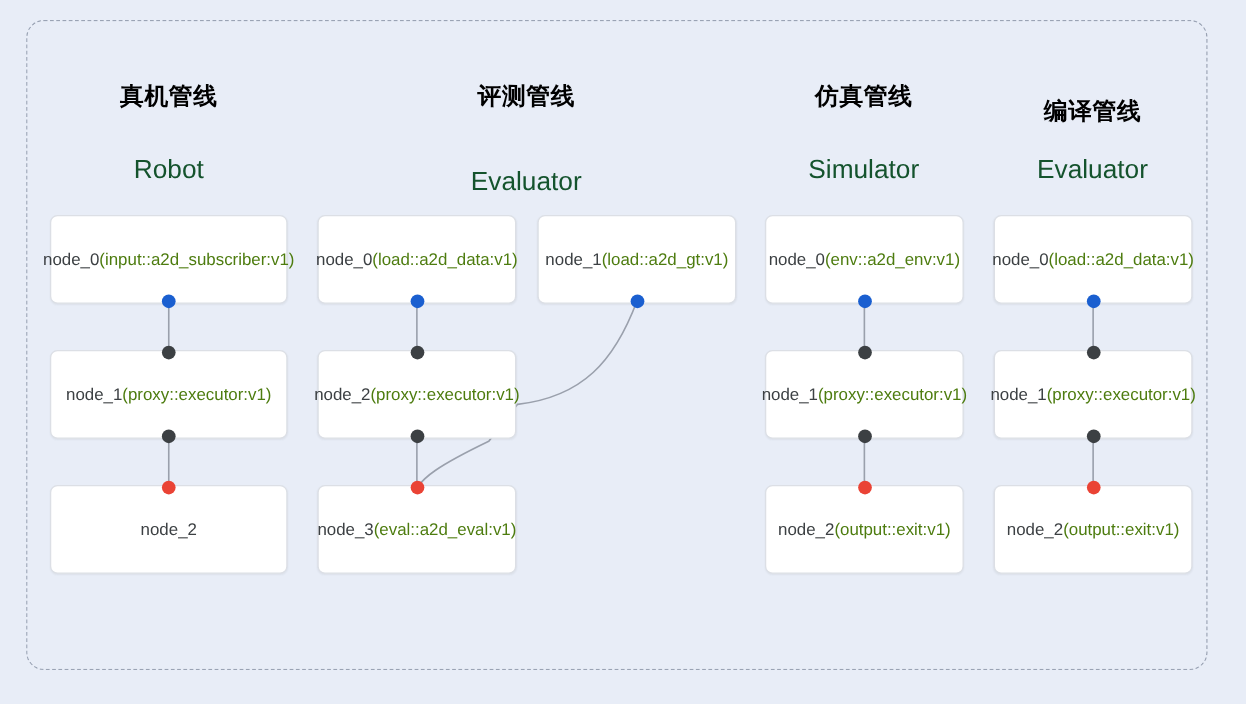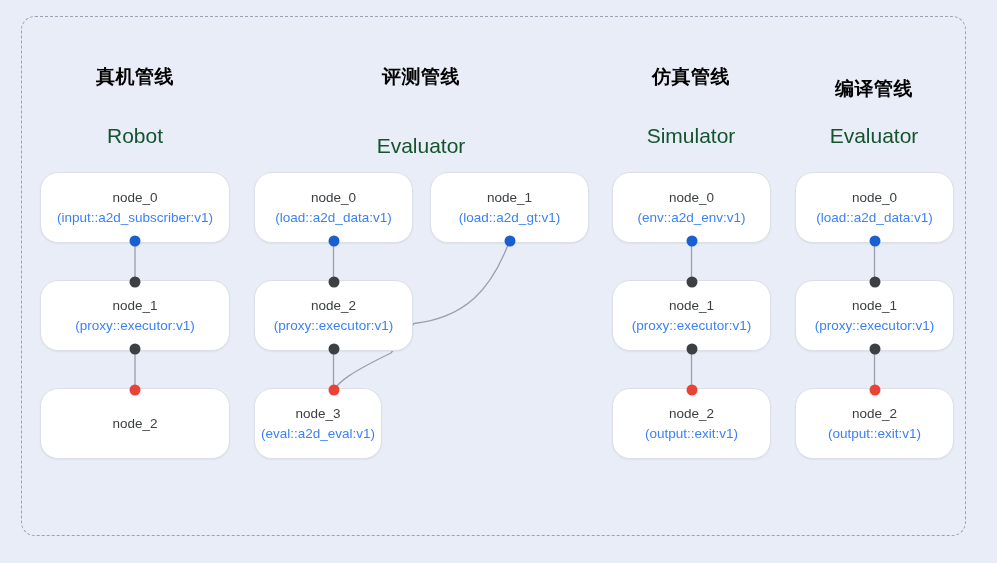--- a/index.html
+++ b/index.html
@@ -54,37 +54,37 @@
     font-size: 21px;
     font-weight: normal;
     color: #14532d;
     white-space: nowrap;
     transform: translateX(-50%);
   }
   .node-box {
     position: absolute;
     background: #ffffff;
     border: 1px solid #dcdfe5;
-    border-radius: 18px;
+    border-radius: 6px;
     box-sizing: border-box;
     display: flex;
-    flex-direction: column;
+    flex-direction: row;
     align-items: center;
     justify-content: center;
     box-shadow: 0 1px 1.5px rgba(60,64,67,0.07);
   }
   .node-title {
     font-size: 13.5px;
     color: #3c4043;
     line-height: 1.45;
     white-space: nowrap;
   }
   .node-sub {
     font-size: 13.5px;
-    color: #3b82f6;
+    color: #4d7c0f;
     line-height: 1.45;
     white-space: nowrap;
   }
   .port {
     position: absolute;
     width: 11px;
     height: 11px;
     border-radius: 50%;
     transform: translate(-50%, -50%);
     z-index: 5;
@@ -134,21 +134,21 @@
         <div class="node-sub">(load::a2d_data:v1)</div>
       </div>
       <div class="node-box" style="left: 430px; top: 172px; width: 159px; height: 71px;">
         <div class="node-title">node_1</div>
         <div class="node-sub">(load::a2d_gt:v1)</div>
       </div>
       <div class="node-box" style="left: 254px; top: 280px; width: 159px; height: 71px;">
         <div class="node-title">node_2</div>
         <div class="node-sub">(proxy::executor:v1)</div>
       </div>
-      <div class="node-box" style="left: 254px; top: 388px; width: 128px; height: 71px;">
+      <div class="node-box" style="left: 254px; top: 388px; width: 159px; height: 71px;">
         <div class="node-title">node_3</div>
         <div class="node-sub">(eval::a2d_eval:v1)</div>
       </div>
       <div class="col-title-cn" style="left: 691px; top: 64px; font-family: Liberation Serif, serif;">仿真管线</div>
       <div class="col-title-en" style="left: 691px; top: 124px;">Simulator</div>
       <div class="node-box" style="left: 612px; top: 172px; width: 159px; height: 71px;">
         <div class="node-title">node_0</div>
         <div class="node-sub">(env::a2d_env:v1)</div>
       </div>
       <div class="node-box" style="left: 612px; top: 280px; width: 159px; height: 71px;">

